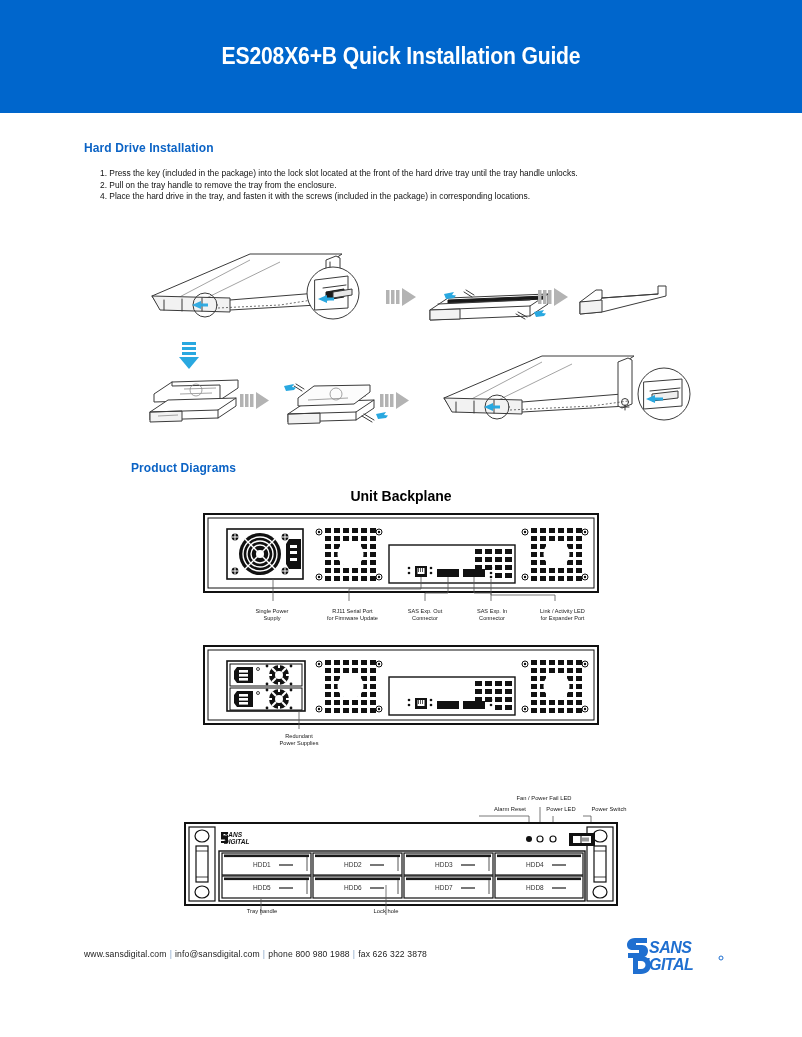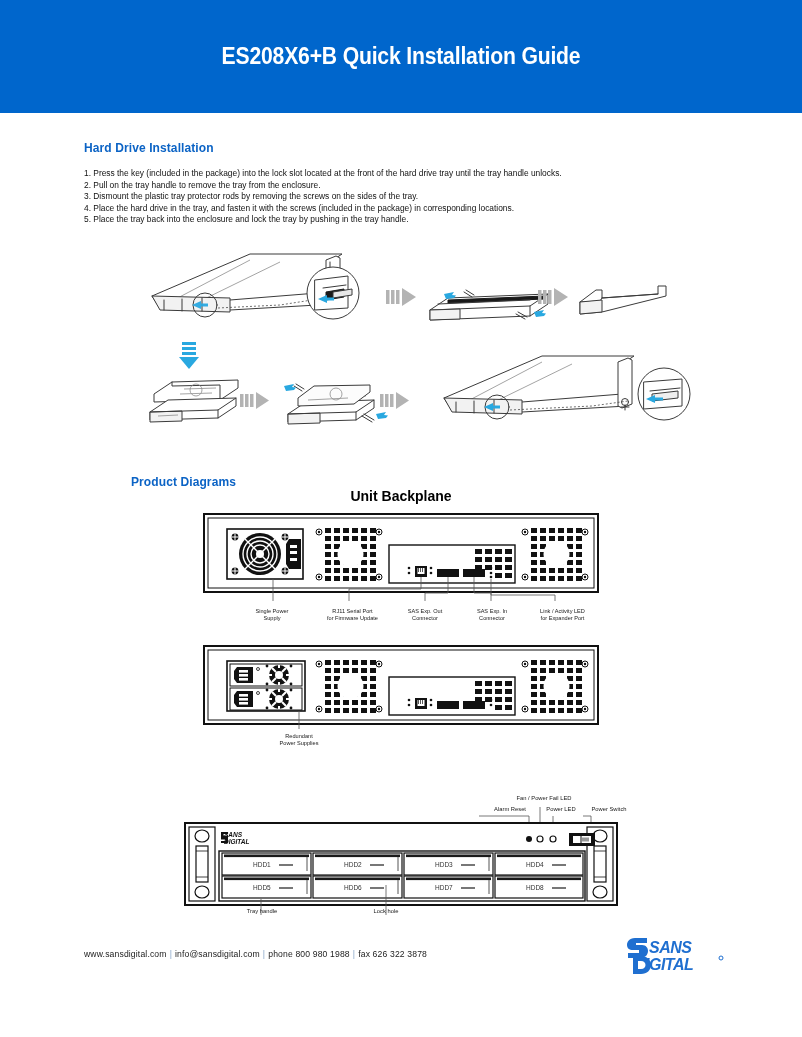--- a/index.html
+++ b/index.html
@@ -31,24 +31,24 @@
 
   
   .sec-head{
     position:absolute;
     color:#0b63c5;
     font-size:12px;
     font-weight:bold;
     letter-spacing:0.1px;
   }
   #sec-hdi{left:84px;top:141px;}
-  #sec-pd{left:84px;top:475px;padding-left:47px;}
+  #sec-pd{left:84px;top:461px;padding-left:47px;}
 
   
-  .steps{position:absolute;left:84px;top:168px;width:660px;}
+  .steps{position:absolute;left:100px;top:168px;width:660px;}
   .step{
     font-size:8.4px;line-height:11.6px;color:#111;
     white-space:nowrap;
   }
 
   
   .artwrap{position:absolute;}
   svg{display:block;overflow:visible;}
   .ln{fill:none;stroke:#3b3b3b;stroke-width:1;stroke-linejoin:round;stroke-linecap:round;}
   .ln-l{fill:none;stroke:#8d8d8d;stroke-width:0.8;}
@@ -92,23 +92,21 @@
 
   <div class="header">
     <div class="header-title">ES208X6+B Quick Installation Guide</div>
   </div>
 
   <div class="sec-head" id="sec-hdi">Hard Drive Installation</div>
 
   <div class="steps">
     <div class="step">1. Press the key (included in the package) into the lock slot located at the front of the hard drive tray until the tray handle unlocks.</div>
     <div class="step">2. Pull on the tray handle to remove the tray from the enclosure.</div>
-    <div class="step">3. Dismount the plastic tray protector rods by removing the screws on the sides of the tray.</div>
     <div class="step">4. Place the hard drive in the tray, and fasten it with the screws (included in the package) in corresponding locations.</div>
-    <div class="step">5. Place the tray back into the enclosure and lock the tray by pushing in the tray handle.</div>
   </div>
 
   <div class="artwrap" style="left:130px;top:248px;">
     <svg width="540" height="95" viewBox="0 0 540 95">
 
       <g>
         <path class="fillw" d="M32 52 L120 8 L205 8 L205 12 L196 17 L196 45 L120 45 Z" style="fill:#fdfdfd"></path>
         <path class="fillw" d="M22 48 L120 6 L212 6 L200 14 L200 44 L100 52 L30 60 Z"></path>
         <path class="ln" d="M22 48 L30 60 L100 62 L205 56 L205 18"></path>
         <path class="ln" d="M30 60 L30 52"></path>

